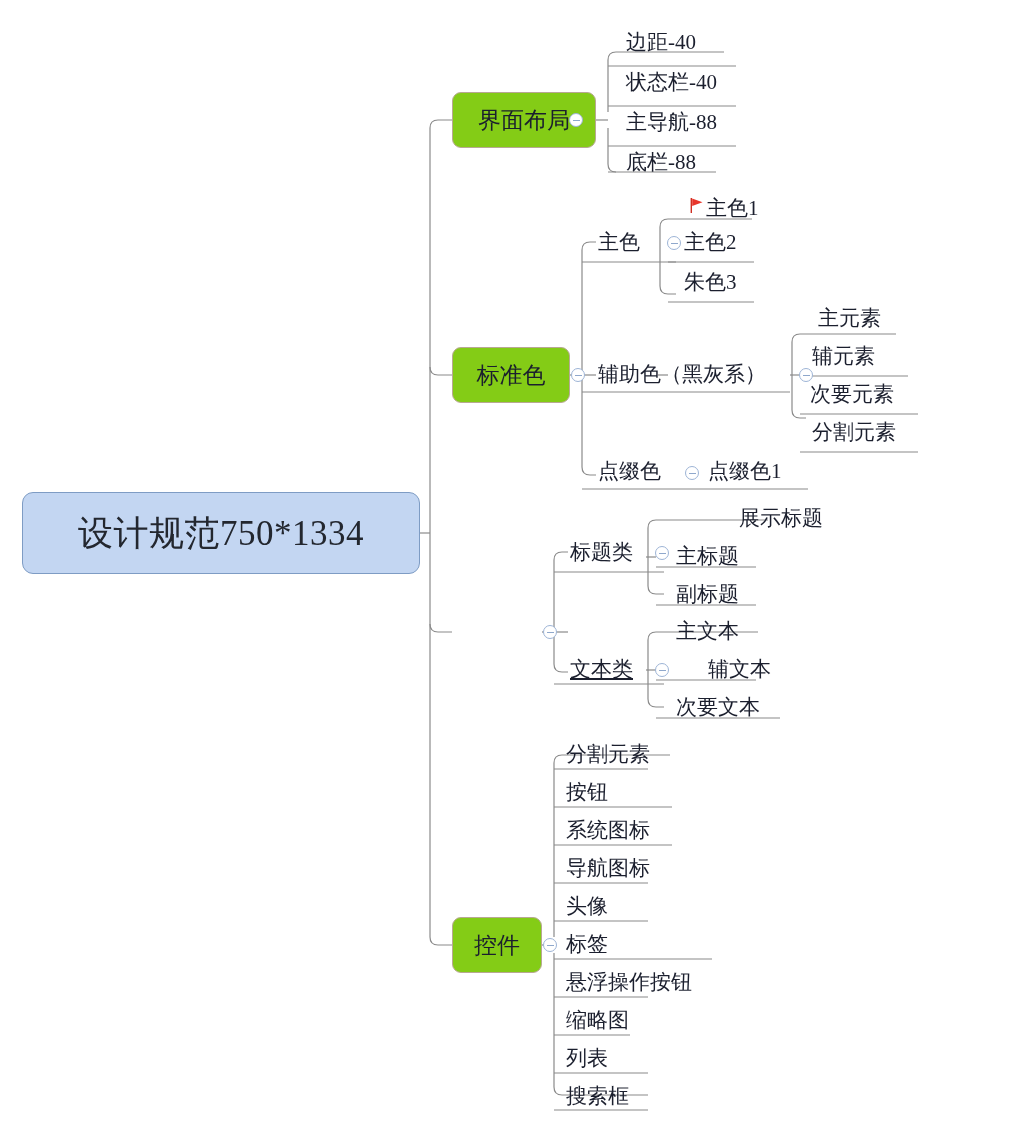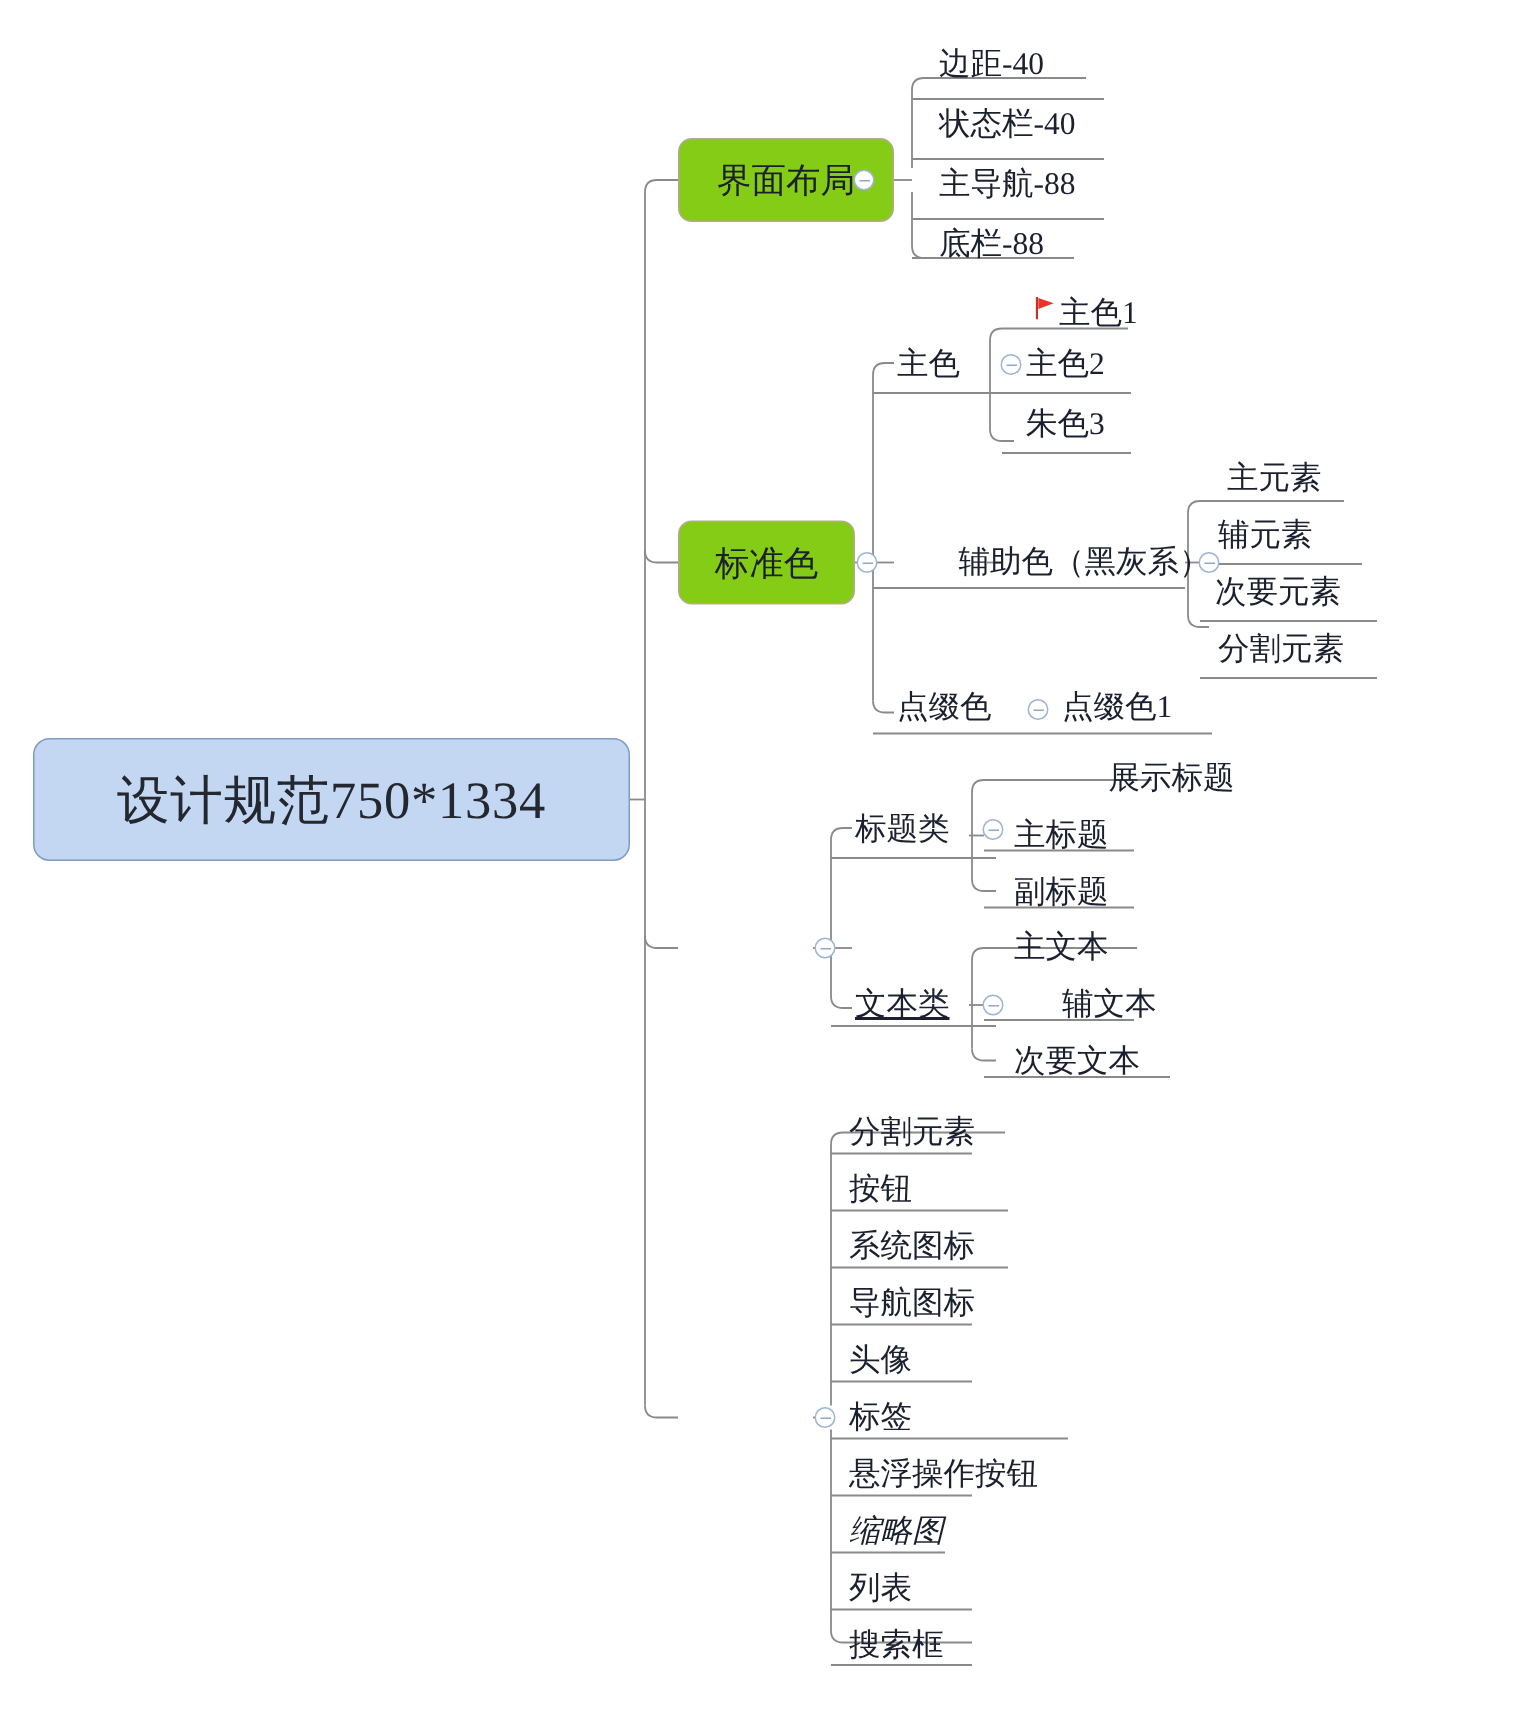--- a/index.html
+++ b/index.html
@@ -212,21 +212,21 @@
   <div class="toggle" style="left:667px; top:236px;"></div>
 
   <svg class="flag" style="left:690px; top:198px;" viewBox="0 0 14 15" xmlns="http://www.w3.org/2000/svg">
     <rect x="0.6" y="0" width="1.4" height="15" fill="#cf2f22"></rect>
     <path d="M2.2,0.6 L12.5,4.2 L2.2,8.0 Z" fill="#e8352b"></path>
   </svg>
   <div class="lbl" style="left:706px; top:198px;">主色1</div>
   <div class="lbl" style="left:684px; top:232px;">主色2</div>
   <div class="lbl" style="left:684px; top:272px;">朱色3</div>
 
-  <div class="lbl" style="left:598px; top:364px;margin-left:41px;">辅助色（黑灰系）</div>
+  <div class="lbl" style="left:598px; top:364px;">辅助色（黑灰系）</div>
   <div class="toggle" style="left:799px; top:368px;"></div>
 
   <div class="lbl" style="left:818px; top:308px;">主元素</div>
   <div class="lbl" style="left:812px; top:346px;">辅元素</div>
   <div class="lbl" style="left:810px; top:384px;">次要元素</div>
   <div class="lbl" style="left:812px; top:422px;">分割元素</div>
 
   <div class="lbl" style="left:598px; top:461px;">点缀色</div>
   <div class="toggle" style="left:685px; top:466px;"></div>
   <div class="lbl" style="left:708px; top:461px;">点缀色1</div>
@@ -238,26 +238,29 @@
   <div class="lbl" style="left:704px; top:508px;margin-left:35px;">展示标题</div>
   <div class="lbl" style="left:676px; top:546px;">主标题</div>
   <div class="lbl" style="left:676px; top:584px;">副标题</div>
 
   <div class="lbl" style="left:570px; top:659px;text-decoration:underline;">文本类</div>
   <div class="toggle" style="left:655px; top:663px;"></div>
   <div class="lbl" style="left:676px; top:621px;">主文本</div>
   <div class="lbl" style="left:676px; top:659px;margin-left:32px;">辅文本</div>
   <div class="lbl" style="left:676px; top:697px;">次要文本</div>
 
+  <div class="l1-node" style="left:452px; top:917px; width:90px;">
+    <span>控件</span>
+  </div>
   <div class="toggle" style="left:543px; top:938px;"></div>
 
   <div class="lbl" style="left:566px; top:744px;">分割元素</div>
   <div class="lbl" style="left:566px; top:782px;">按钮</div>
   <div class="lbl" style="left:566px; top:820px;">系统图标</div>
   <div class="lbl" style="left:566px; top:858px;">导航图标</div>
   <div class="lbl" style="left:566px; top:896px;">头像</div>
   <div class="lbl" style="left:566px; top:934px;">标签</div>
   <div class="lbl" style="left:566px; top:972px;">悬浮操作按钮</div>
-  <div class="lbl" style="left:566px; top:1010px;font-style:italic;">缩略图</div>
+  <div class="lbl" style="left:566px; top:1010px;">缩略图</div>
   <div class="lbl" style="left:566px; top:1048px;">列表</div>
   <div class="lbl" style="left:566px; top:1086px;">搜索框</div>
 
 </div>
 
 </body></html>

